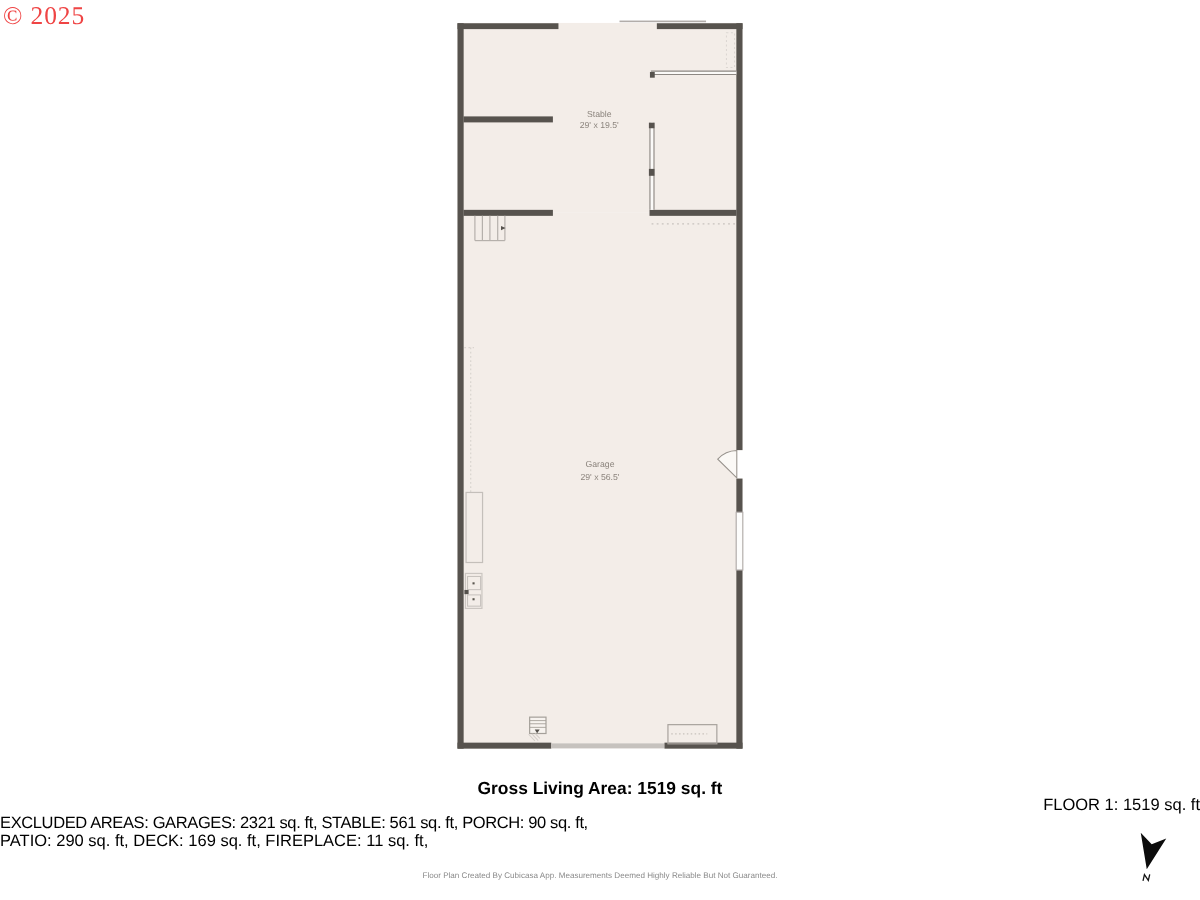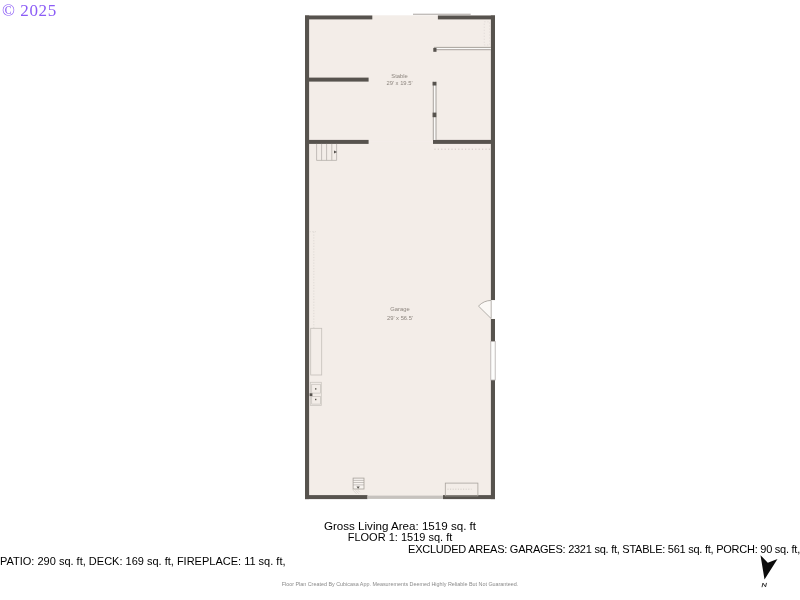--- a/index.html
+++ b/index.html
@@ -2,21 +2,21 @@
 <html><head>
 <meta charset="utf-8">
 <style>
   html,body{margin:0;padding:0;background:#ffffff;width:800px;height:600px;overflow:hidden;}
   body{font-family:"Liberation Sans", sans-serif;position:relative;}
   .abs{position:absolute;}
 </style>
 </head>
 <body>
 
-<div class="abs" style="left:2px;top:1px;font-family:'Liberation Serif',serif;font-size:17px;color:#8b5cf6;letter-spacing:0.6px;">© 2025</div>
+<div class="abs" style="left:2px;top:1px;font-family:'Liberation Serif',serif;font-size:17px;color:#ef4444;letter-spacing:0.6px;">© 2025</div>
 
 <svg class="abs" style="left:0;top:0;" width="800" height="600" viewBox="0 0 800 600">
 
   <rect x="305" y="15.3" width="190" height="126.6" fill="#f3ede8"></rect>
 
   <rect x="305" y="141.9" width="190" height="357" fill="#f3ede8"></rect>
 
   <rect x="413" y="13.7" width="57.7" height="1.1" fill="#b2adaa"></rect>
 
   <rect x="305" y="15.5" width="67.3" height="3.9" fill="#57534e"></rect>
@@ -118,21 +118,21 @@
   <text x="399.5" y="85.4" font-size="5.8" fill="#8c857e" text-anchor="middle">29' x 19.5'</text>
 
   <text x="400" y="311.2" font-size="5.8" fill="#8c857e" text-anchor="middle">Garage</text>
   <text x="400" y="319.8" font-size="5.8" fill="#8c857e" text-anchor="middle">29' x 56.5'</text>
 
   <polygon points="760.5,555.2 767.8,562.8 777.5,559 764.5,579.5" fill="#0c0c0c"></polygon>
 
   <path d="M762,587.2 L762.95,583.1 L765.55,586.9 L766.5,582.9" fill="none" stroke="#141414" stroke-width="0.85"></path>
 </svg>
 
-<div class="abs" style="left:0;top:518.8px;width:800px;text-align:center;color:#000;font-size:11.6px;font-weight:normal;line-height:13px;">Gross Living Area: 1519 sq. ft</div>
+<div class="abs" style="left:0;top:518.8px;width:800px;text-align:center;color:#000;font-size:11.6px;font-weight:bold;line-height:13px;">Gross Living Area: 1519 sq. ft</div>
 
-<div class="abs" style="left:0;top:531.3px;width:800px;text-align:center;color:#000;font-size:11px;line-height:13px;">FLOOR 1: 1519 sq. ft</div>
+<div class="abs" style="left:0;top:531.3px;width:800px;text-align:right;color:#000;font-size:11px;line-height:13px;">FLOOR 1: 1519 sq. ft</div>
 
-<div class="abs" style="left:0;top:543.1px;width:800px;text-align:right;color:#000;font-size:11px;letter-spacing:-0.25px;line-height:13px;">EXCLUDED AREAS: GARAGES: 2321 sq. ft, STABLE: 561 sq. ft, PORCH: 90 sq. ft,</div>
+<div class="abs" style="left:0;top:543.1px;width:800px;text-align:left;color:#000;font-size:11px;letter-spacing:-0.25px;line-height:13px;">EXCLUDED AREAS: GARAGES: 2321 sq. ft, STABLE: 561 sq. ft, PORCH: 90 sq. ft,</div>
 
 <div class="abs" style="left:0;top:554.9px;width:800px;text-align:left;color:#000;font-size:11px;line-height:13px;">PATIO: 290 sq. ft, DECK: 169 sq. ft, FIREPLACE: 11 sq. ft,</div>
 
 <div class="abs" style="left:0;top:579.9px;width:800px;text-align:center;font-size:5.4px;line-height:8px;color:#8a8a8a;">Floor Plan Created By Cubicasa App. Measurements Deemed Highly Reliable But Not Guaranteed.</div>
 
 </body></html>

